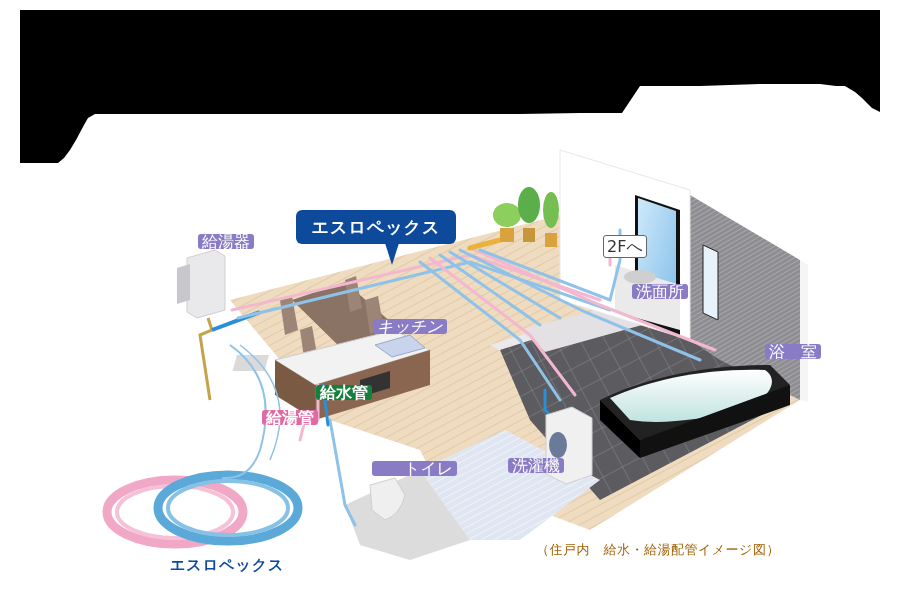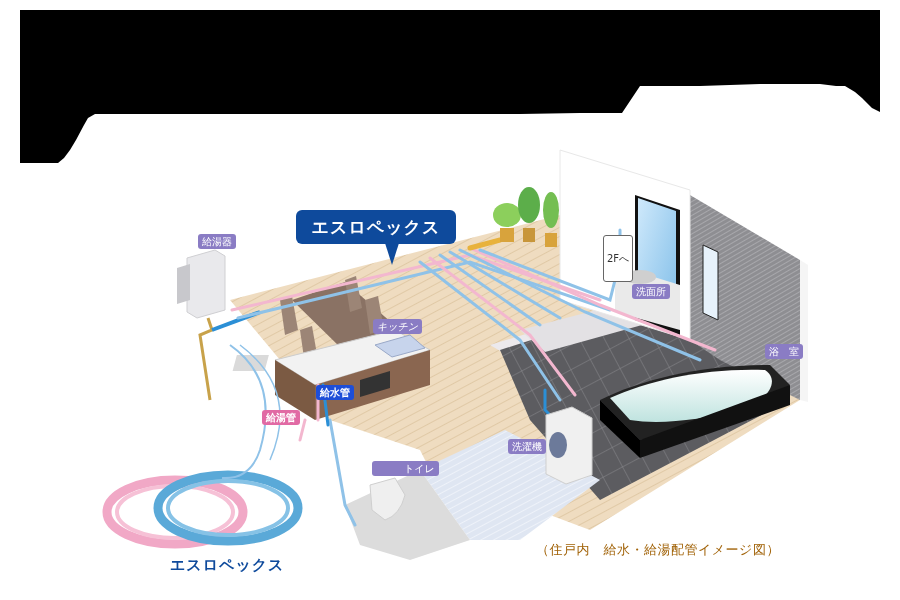--- a/index.html
+++ b/index.html
@@ -1,23 +1,23 @@
 <!DOCTYPE html>
 <html><head>
   <meta charset="utf-8">
   <style>
     html, body { margin: 0; padding: 0; }
     body { width: 900px; height: 600px; background: #ffffff; position: relative; overflow: hidden; font-family: "DejaVu Sans", sans-serif; }
     .black-mask { position: absolute; left: 0; top: 0; }
     .scene { position: absolute; left: 0; top: 0; width: 900px; height: 600px; }
-    .label { position: absolute; color: #fff; font-size: 10px; line-height: 13px; padding: 1px 4px; border-radius: 3px; white-space: nowrap; font-family: "DejaVu Sans", sans-serif; }
+    .label { position: absolute; color: #fff; font-size: 16px; line-height: 13px; padding: 1px 4px; border-radius: 3px; white-space: nowrap; font-family: "DejaVu Sans", sans-serif; }
     .label.purple { background: #8a7cc4; }
     .label.pink { background: #e16aa4; font-weight: bold; }
-    .label.blue { background: #1d4ed8; font-weight: bold; }
-    .label.outline { background: #fff; color: #333; border: 1px solid #666; padding: 16px 3px; text-align: right; }
+    .label.blue { background: #15803d; font-weight: bold; }
+    .label.outline { background: #fff; color: #333; border: 1px solid #666; padding: 4px 3px; text-align: right; }
     .callout { position: absolute; left: 296px; top: 210px; width: 160px; height: 34px; background: #0e4a9c; border-radius: 6px; color: #fff; font-weight: bold; font-size: 17px; display: flex; align-items: center; justify-content: center; letter-spacing: 1px; }
     .callout-tail { position: absolute; left: 385px; top: 243px; width: 0; height: 0; border-left: 7px solid transparent; border-right: 7px solid transparent; border-top: 22px solid #0e4a9c; }
     .brand-logo { position: absolute; left: 170px; top: 556px; color: #0e4a9c; font-weight: bold; font-size: 15px; letter-spacing: 1px; }
     .caption { position: absolute; left: 536px; top: 541px; font-size: 13px; color: #a16207; letter-spacing: 0.5px; }
   </style>
 </head>
 <body>
 
 <svg class="black-mask" width="900" height="200" viewBox="0 0 900 200">
   <polygon points="20,10 880,10 880,112 872,108 862,98 855,92 845,86 836,86 820,84 760,84 700,86 648,86 640,86 622,113 580,113 520,114 400,114 300,114 200,114 95,114 88,118 84,125 76,140 70,150 64,158 58,163 20,163" fill="#000"></polygon>
@@ -151,17 +151,17 @@
 <div class="callout-tail"></div>
 
 <span class="label purple" style="left:198px; top:234px;">給湯器</span>
 <span class="label purple" style="left:373px; top:319px;font-style:italic;">キッチン</span>
 <span class="label pink" style="left:262px; top:394px;margin-top:16px;">給湯管</span>
 <span class="label blue" style="left:316px; top:385px;">給水管</span>
 <span class="label outline" style="left:603px; top:235px;">2Fへ</span>
 <span class="label purple" style="left:592px; top:284px;margin-left:40px;">洗面所</span>
 <span class="label purple" style="left:765px; top:344px;">浴　室</span>
 <span class="label purple" style="left:372px; top:461px;padding-left:32px;">トイレ</span>
-<span class="label purple" style="left:508px; top:439px;text-align:right;">洗濯機</span>
+<span class="label purple" style="left:508px; top:458px;text-align:right;">洗濯機</span>
 
 <div class="brand-logo">エスロペックス</div>
 
 <div class="caption">（住戸内　給水・給湯配管イメージ図）</div>
 
 </body></html>

